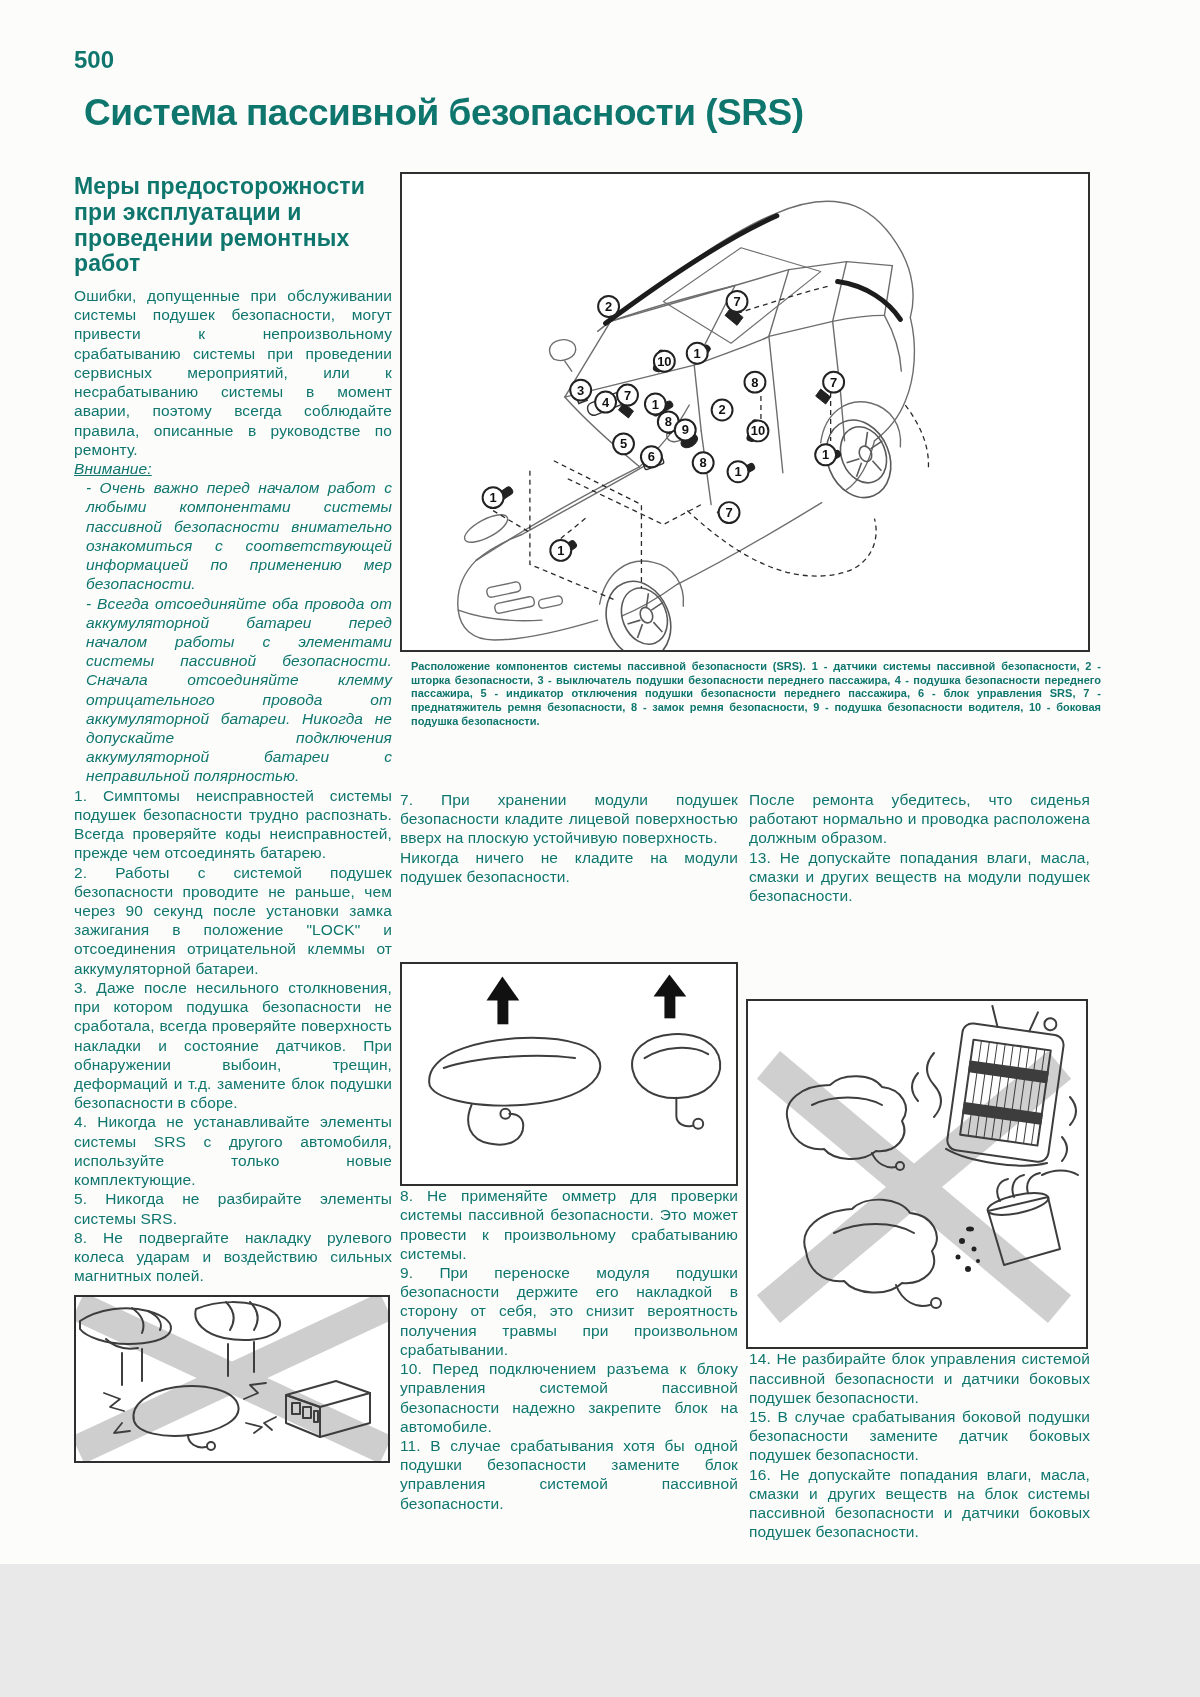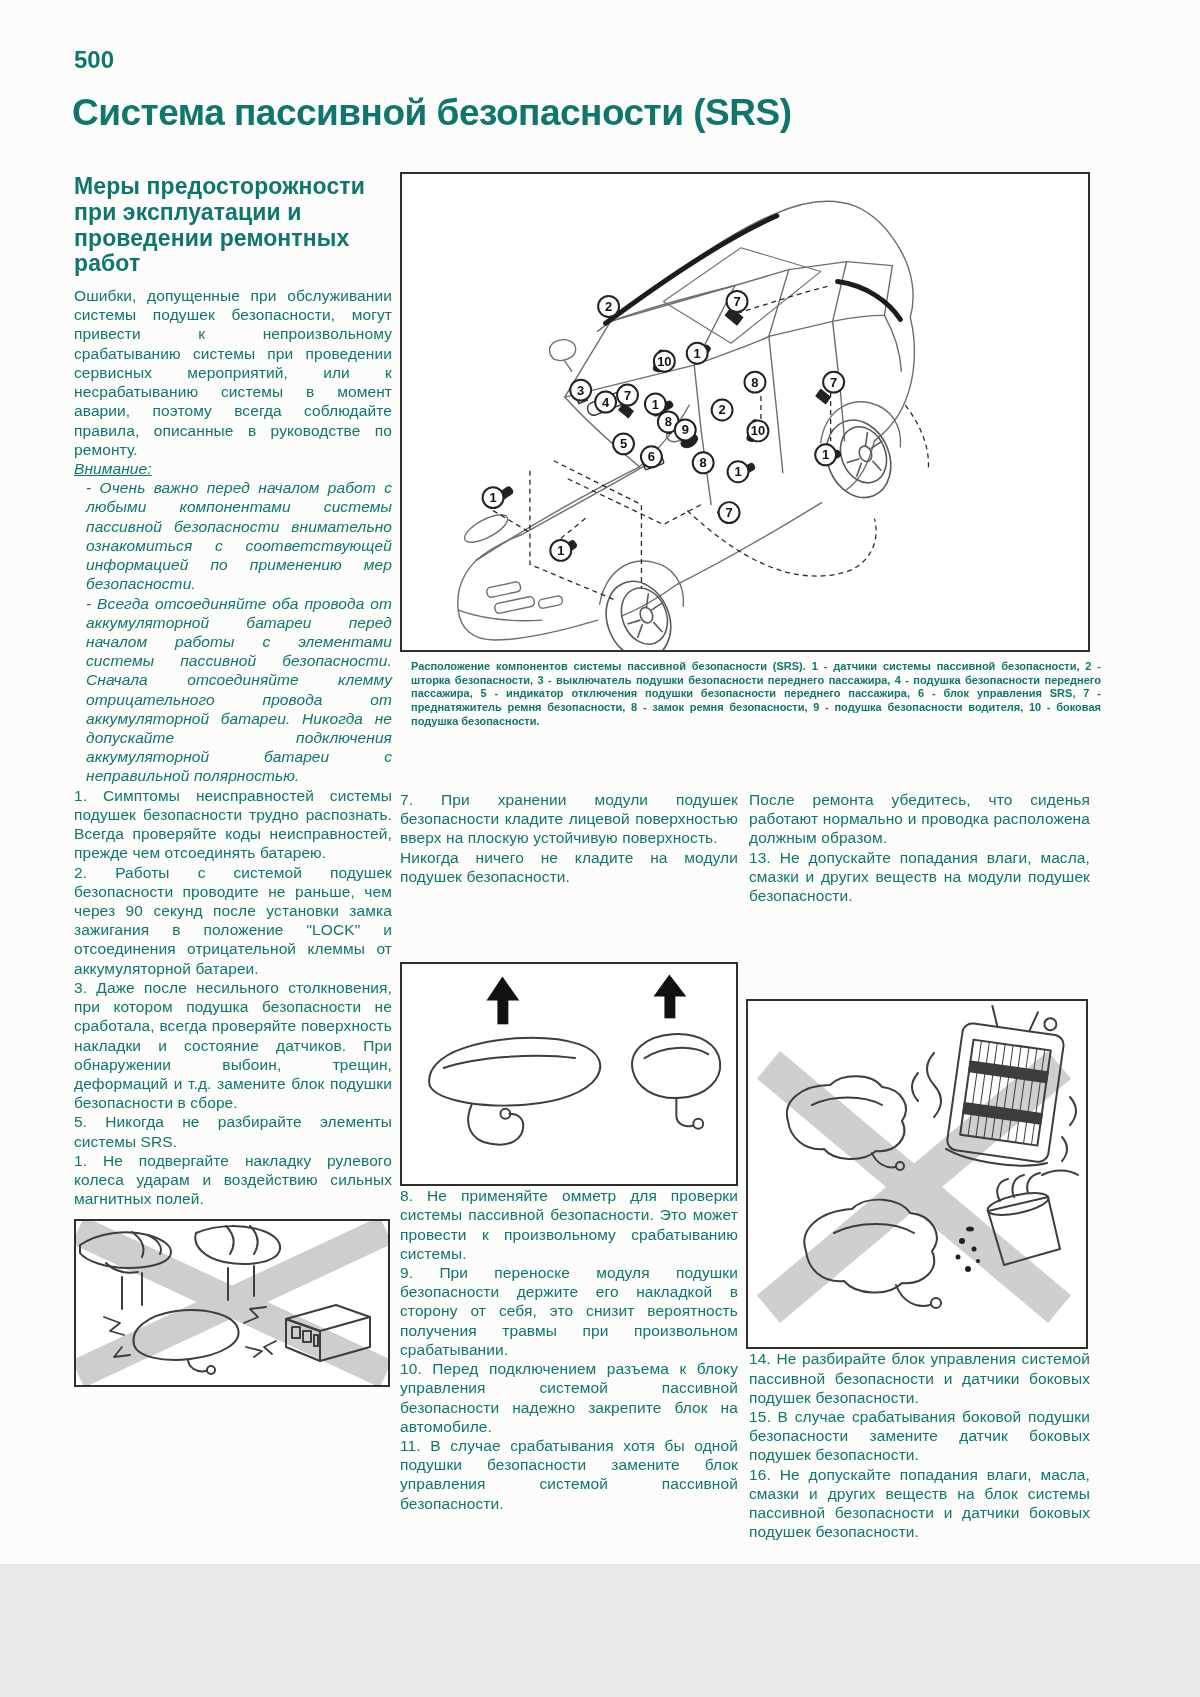--- a/index.html
+++ b/index.html
@@ -1,20 +1,20 @@
 <!DOCTYPE html>
 <html><head>
 <meta charset="utf-8">
 <style>
   html,body{margin:0;padding:0;background:#e9e9e9;}
   #page{position:relative;width:1200px;height:1564px;background:#fcfcfb;
         font-family:"Liberation Sans","DejaVu Sans",sans-serif;color:#0f766e;overflow:hidden;}
   .abs{position:absolute;}
   .pageno{left:74px;top:46px;font-size:24px;font-weight:bold;}
-  .title{left:72px;top:92px;font-size:37px;font-weight:bold;letter-spacing:-0.5px;white-space:nowrap;}
+  .title{left:84px;top:92px;font-size:37px;font-weight:bold;letter-spacing:-0.5px;white-space:nowrap;}
   .col{position:absolute;text-align:justify;font-size:15.5px;line-height:1.24;letter-spacing:0.1px;}
   .leftcol{left:74px;top:166px;width:318px;}
   .midcol{left:400px;top:790px;width:338px;}
   .rightcol{left:749px;top:790px;width:341px;}
   .subhead{font-size:23px;line-height:1.12;font-weight:bold;text-align:left;margin:8px 0 9px 0;}
   p{margin:0;}
   .attn-label{font-style:italic;text-decoration:underline;}
   .attn{font-style:italic;padding-left:12px;}
   .box{border:2px solid #2f2f2f;background:#fff;box-sizing:border-box;}
   .diagram{left:400px;top:172px;width:690px;height:480px;}
@@ -37,22 +37,23 @@
 
   <div class="col leftcol">
     <div class="subhead">Меры предосторожности при эксплуатации и проведении ремонтных работ</div>
     <p>Ошибки, допущенные при обслуживании системы подушек безопасности, могут привести к непроизвольному срабатыванию системы при проведении сервисных мероприятий, или к несрабатыванию системы в момент аварии, поэтому всегда соблюдайте правила, описанные в руководстве по ремонту.</p>
     <p class="attn-label">Внимание:</p>
     <p class="attn">- Очень важно перед началом работ с любыми компонентами системы пассивной безопасности внимательно ознакомиться с соответствующей информацией по применению мер безопасности.</p>
     <p class="attn">- Всегда отсоединяйте оба провода от аккумуляторной батареи перед началом работы с элементами системы пассивной безопасности. Сначала отсоединяйте клемму отрицательного провода от аккумуляторной батареи. Никогда не допускайте подключения аккумуляторной батареи с неправильной полярностью.</p>
     <p>1. Симптомы неисправностей системы подушек безопасности трудно распознать. Всегда проверяйте коды неисправностей, прежде чем отсоединять батарею.</p>
     <p>2. Работы с системой подушек безопасности проводите не раньше, чем через 90 секунд после установки замка зажигания в положение "LOCK" и отсоединения отрицательной клеммы от аккумуляторной батареи.</p>
     <p>3. Даже после несильного столкновения, при котором подушка безопасности не сработала, всегда проверяйте поверхность накладки и состояние датчиков. При обнаружении выбоин, трещин, деформаций и т.д. замените блок подушки безопасности в сборе.</p>
+    <p>4. Никогда не устанавливайте элементы системы SRS с другого автомобиля, используйте только новые комплектующие.</p>
     <p>5. Никогда не разбирайте элементы системы SRS.</p>
-    <p>1. Не подвергайте накладку рулевого колеса ударам и воздействию сильных магнитных полей.</p>
+    <p>8. Не подвергайте накладку рулевого колеса ударам и воздействию сильных магнитных полей.</p>
 
     <div class="box left-illus">
       <svg viewBox="0 0 312 164" width="312" height="164">
         <g fill="#c2c2c2" opacity="0.8">
           <rect x="-14" y="66" width="340" height="30" transform="rotate(25 156 81)"></rect>
           <rect x="-14" y="66" width="340" height="30" transform="rotate(-25 156 81)"></rect>
         </g>
         <g stroke="#3d3d3d" stroke-width="2" fill="none" stroke-linecap="round" stroke-linejoin="round">
           <g>
             <path d="M4,24 C22,12 50,8 72,14 C90,19 98,27 94,35 C90,43 72,47 52,47 C30,47 10,40 4,32 Z"></path>

